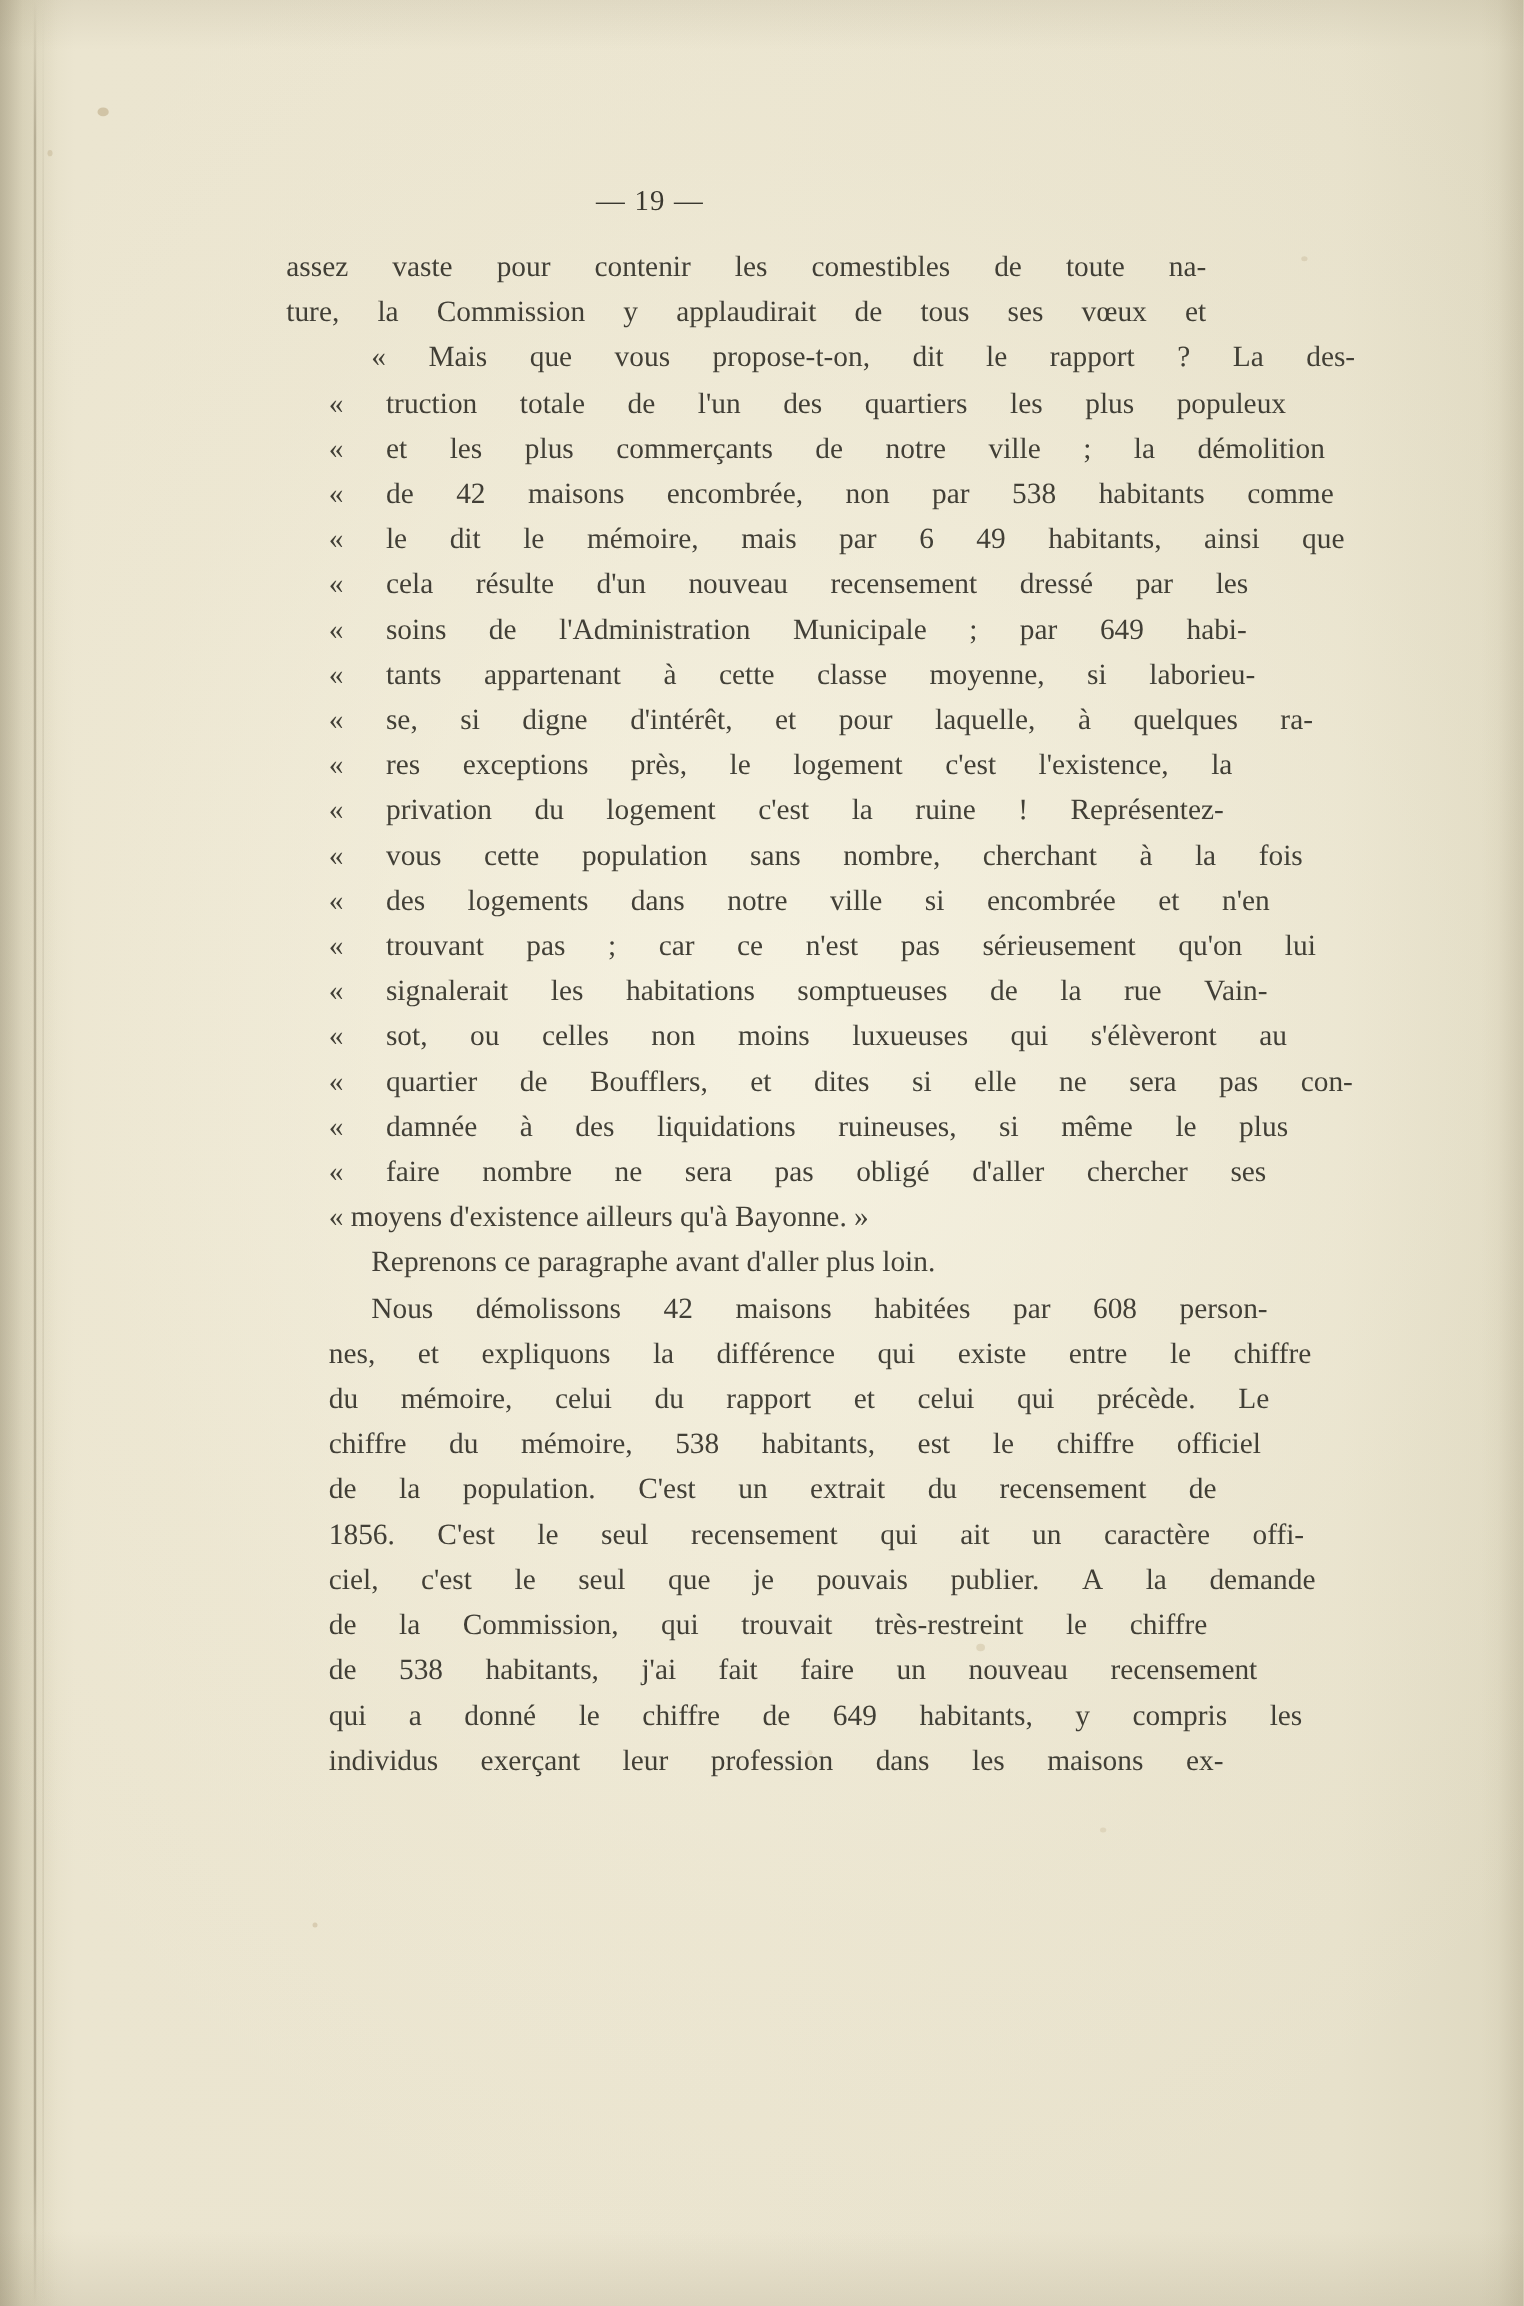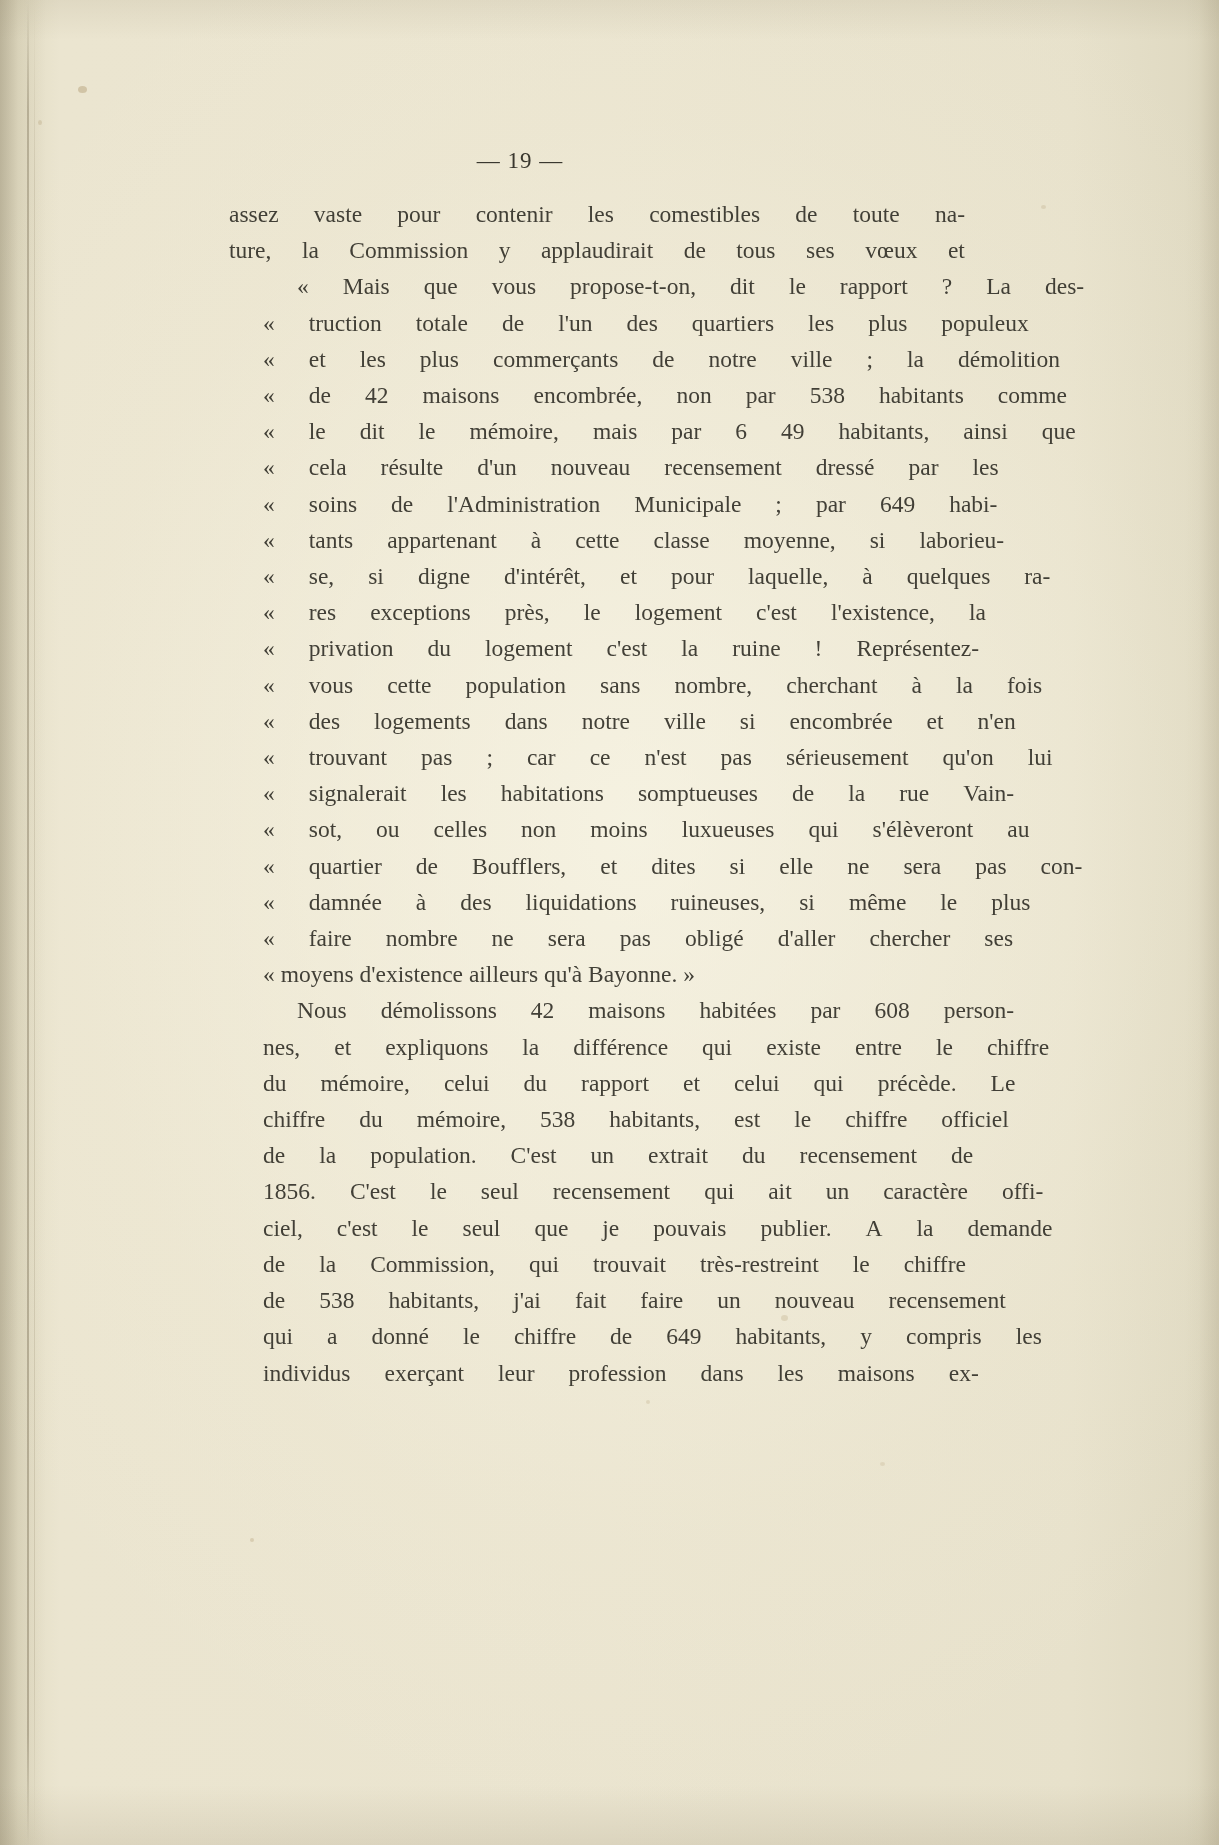--- a/index.html
+++ b/index.html
@@ -393,20 +393,23 @@
           <span>nombre</span>
           <span>ne</span>
           <span>sera</span>
           <span>pas</span>
           <span>obligé</span>
           <span>d'aller</span>
           <span>chercher</span>
           <span>ses</span>
         </span>
         <span class="line last">« moyens d'existence ailleurs qu'à Bayonne.  »</span>
+      </p>
+    <p class="para indent" id="p3">
+        <span class="line last" style="padding-left: 34px;">Reprenons ce paragraphe avant d'aller plus loin.</span>
       </p>
     <p class="para indent" id="p4">
         <span class="line j" style="padding-left: 34px;">
           <span>Nous</span>
           <span>démolissons</span>
           <span>42</span>
           <span>maisons</span>
           <span>habitées</span>
           <span>par</span>
           <span>608</span>

